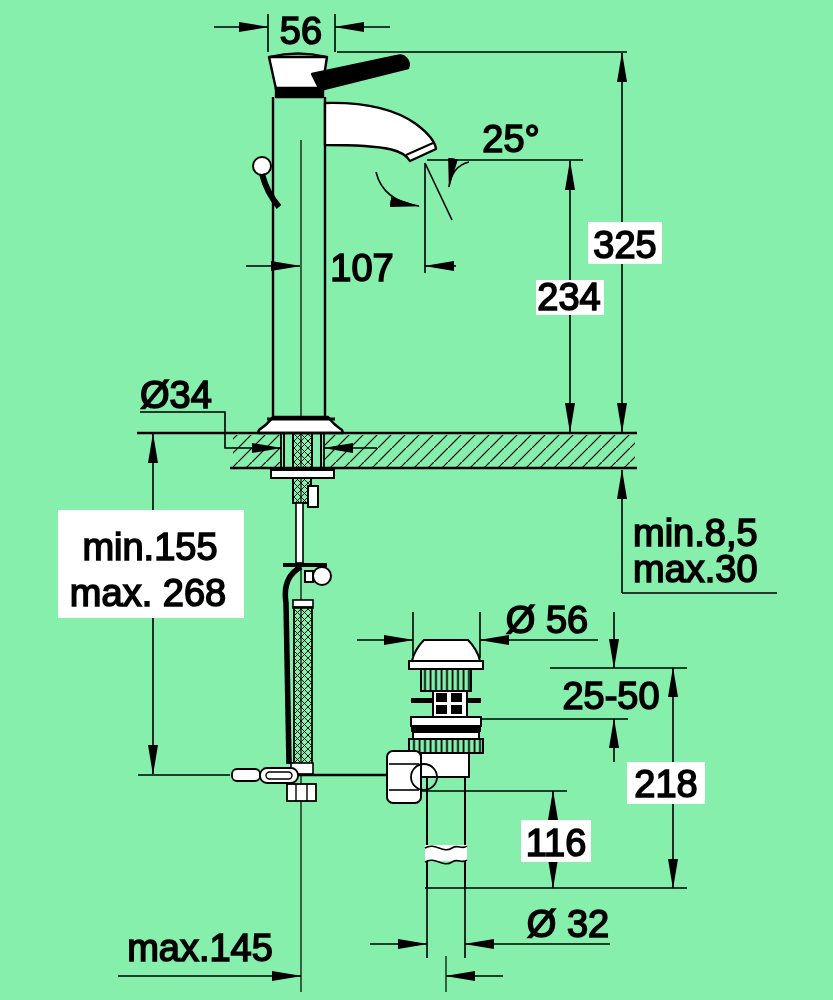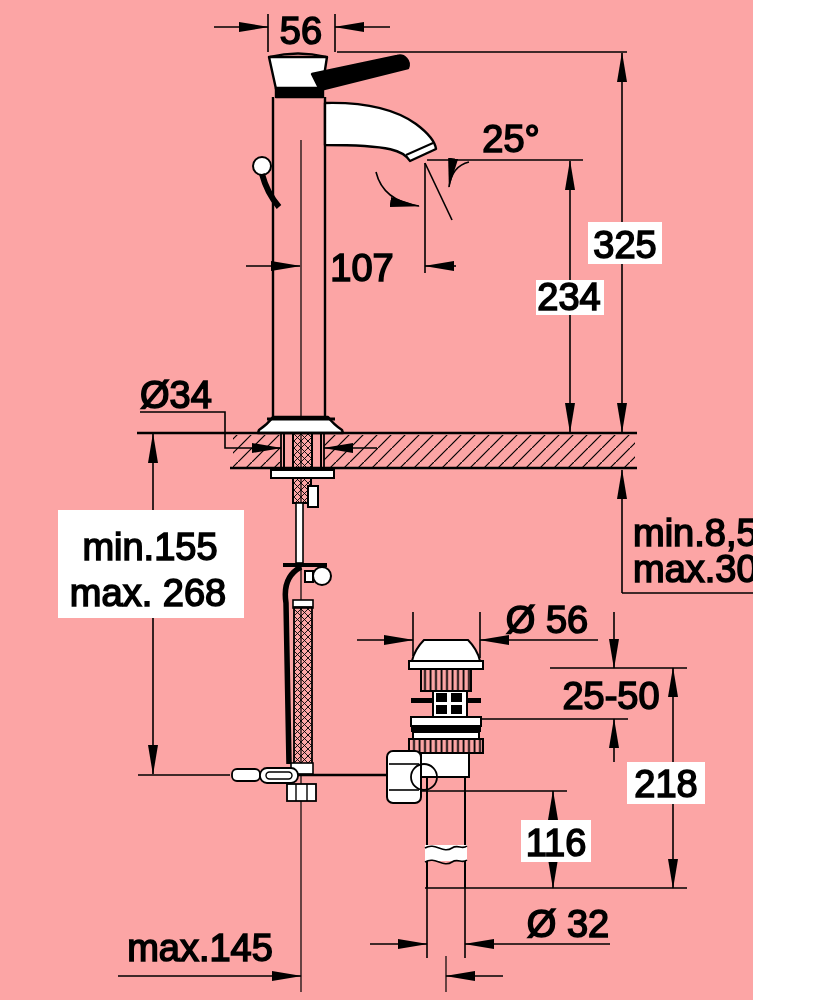--- a/index.html
+++ b/index.html
@@ -1,16 +1,16 @@
 <!DOCTYPE html>
 <html><head>
 <meta charset="utf-8">
 <style>
   html,body{margin:0;padding:0;background:#fff;}
-  #stage{position:relative;width:753px;height:1000px;background:#fca5a5;overflow:hidden;}
+  #stage{position:relative;width:833px;height:1000px;background:#86efac;overflow:hidden;}
   svg text{font-family:"Liberation Sans","DejaVu Sans",sans-serif;font-size:38px;fill:#000;}
 </style>
 </head>
 <body>
 
 <div id="stage">
 <svg width="833" height="1000" viewBox="0 0 833 1000">
   <defs>
     <marker id="ah" viewBox="0 0 30 10" refX="29" refY="5" markerWidth="30" markerHeight="10" markerUnits="userSpaceOnUse" orient="auto-start-reverse">
       <path d="M0,0 L30,5 L0,10 Z" fill="#000"></path>

